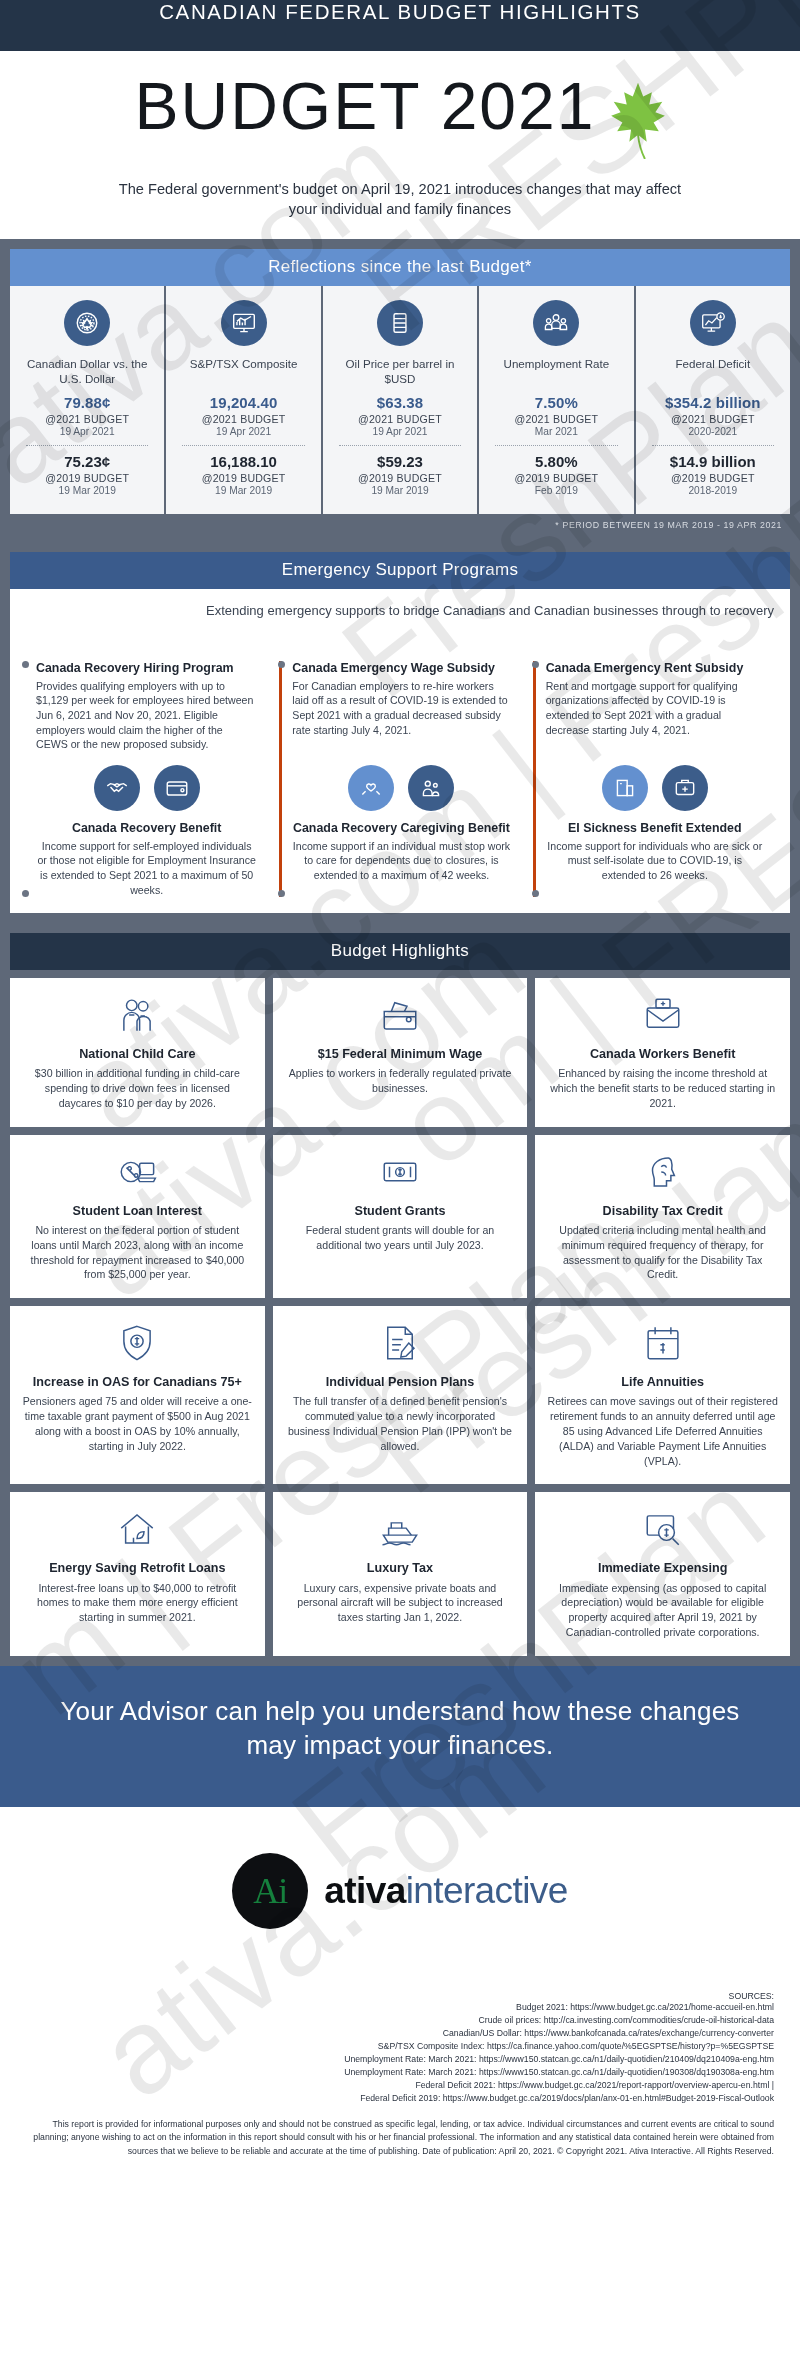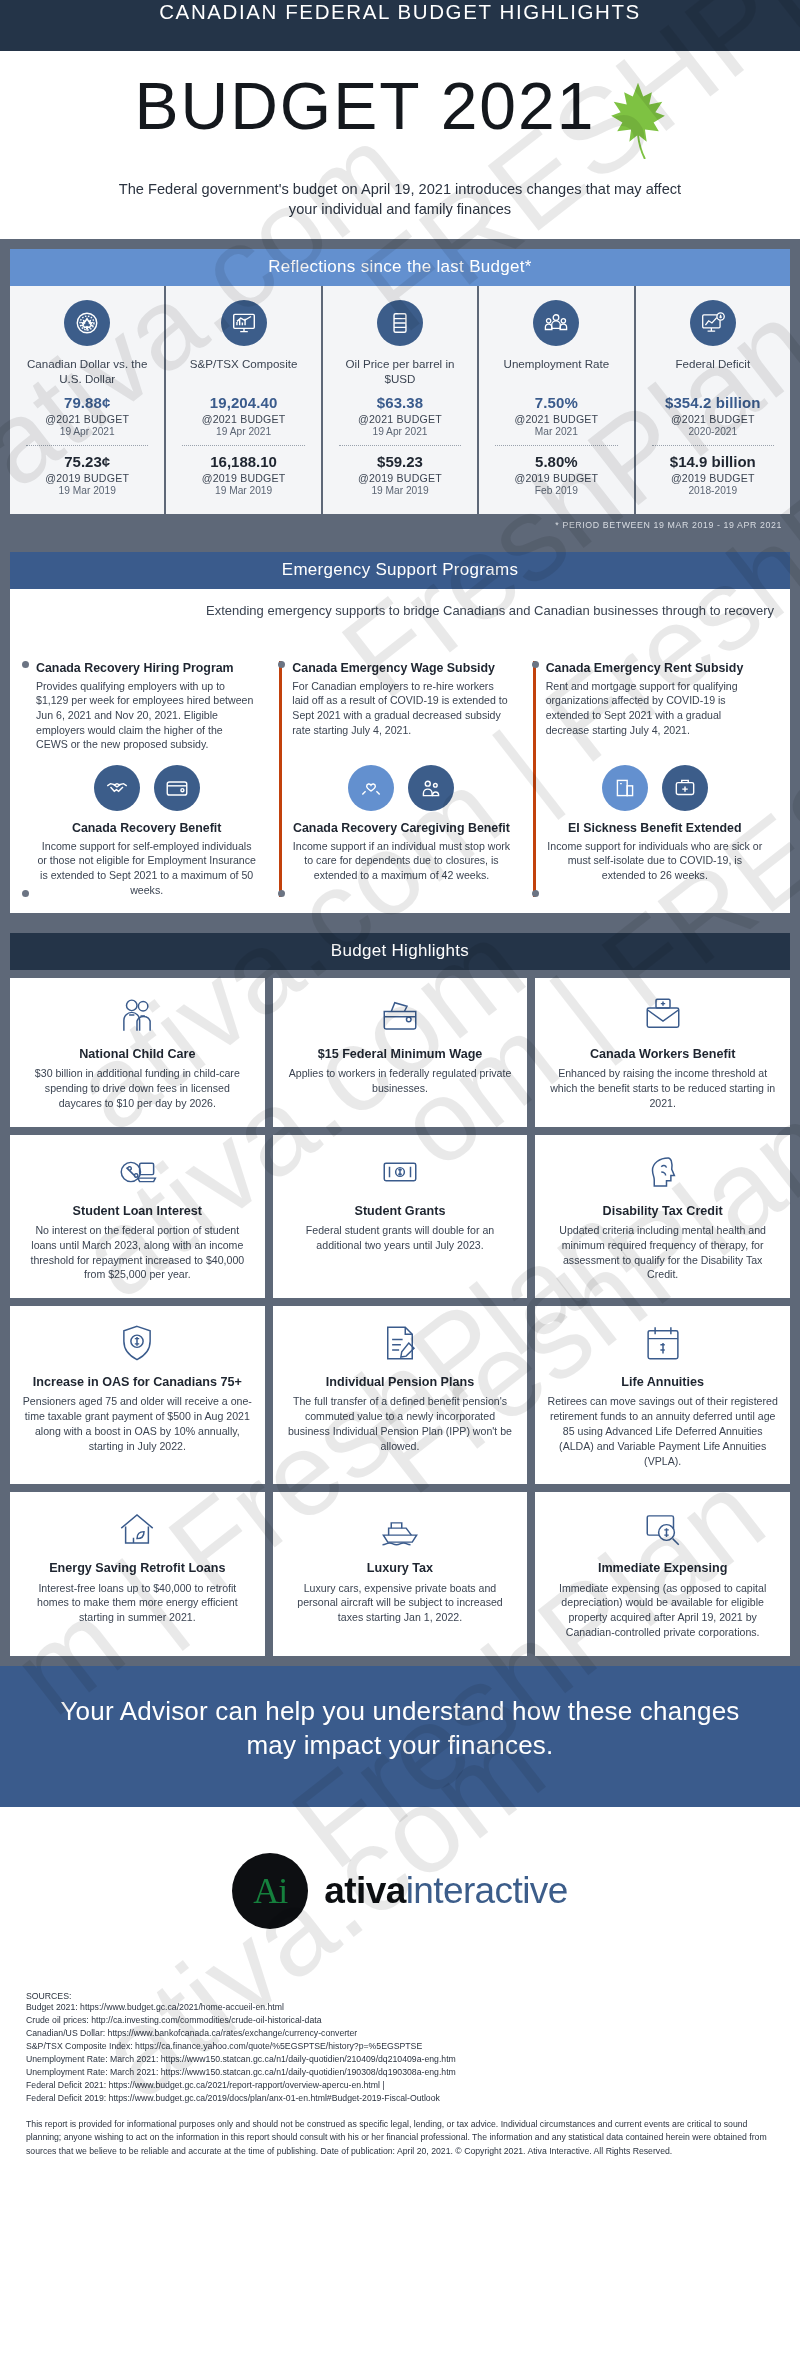--- a/index.html
+++ b/index.html
@@ -255,20 +255,21 @@
   }
   .logo-ativa { font-size: 37px; color: #0d0f12; font-weight: 700; letter-spacing: -.6px; }
   .logo-inter { font-size: 37px; color: #3c5d8a; font-weight: 400; letter-spacing: -.6px; }
 
   
   .sources {
     background: #ffffff;
     padding: 16px 26px 30px 26px;
     position: relative;
     z-index: 10;
+    text-align: right;
   }
   .src-title { font-size: 8.7px; color: #2b3340; }
   .src-line { font-size: 8.7px; color: #2b3340; line-height: 1.5; }
   .disclaimer {
     font-size: 8.7px;
     color: #2b3340;
     line-height: 1.55;
     margin-top: 13px;
   }
 </style>

